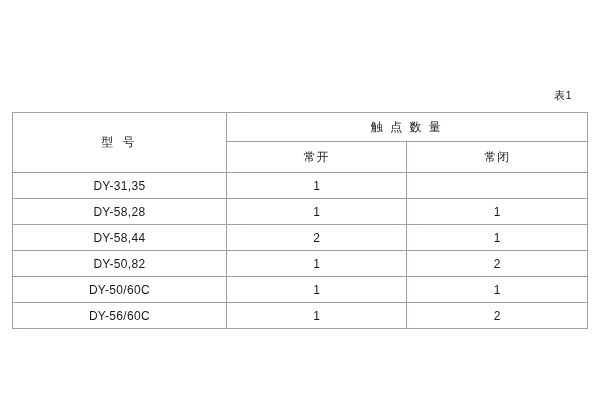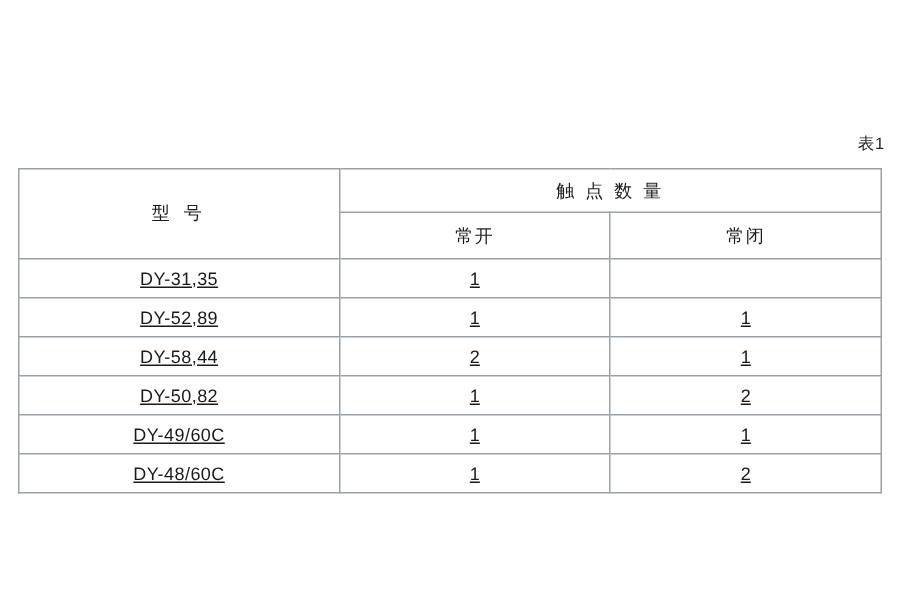--- a/index.html
+++ b/index.html
@@ -16,21 +16,21 @@
   }
   .page {
     position: relative;
     width: 600px;
     height: 400px;
     box-sizing: border-box;
   }
   .caption {
     position: absolute;
     top: 88px;
-    right: 10px;
+    right: 28px;
     font-size: 11px;
     color: #222222;
     letter-spacing: 0.5px;
   }
   .table-wrap {
     position: absolute;
     top: 112px;
     left: 12px;
     width: 576px;
   }
@@ -63,21 +63,20 @@
   }
   .h-sub {
     height: 30px;
     width: 31.5%;
     font-size: 12px;
     letter-spacing: 1px;
   }
   table.spec tbody td {
     height: 25px;
     font-size: 12px;
-    text-decoration: underline;
   }
   td.model-cell {
     letter-spacing: 0.3px;
   }
 </style>
 </head>
 <body>
 
 <div class="page">
 
@@ -95,41 +94,41 @@
           <th class="h-sub">常闭</th>
         </tr>
       </thead>
       <tbody>
         <tr>
           <td class="model-cell">DY-31,35</td>
           <td>1</td>
           <td></td>
         </tr>
         <tr>
-          <td class="model-cell">DY-52,89</td>
+          <td class="model-cell">DY-58,28</td>
           <td>1</td>
           <td>1</td>
         </tr>
         <tr>
           <td class="model-cell">DY-58,44</td>
           <td>2</td>
           <td>1</td>
         </tr>
         <tr>
           <td class="model-cell">DY-50,82</td>
           <td>1</td>
           <td>2</td>
         </tr>
         <tr>
-          <td class="model-cell">DY-49/60C</td>
+          <td class="model-cell">DY-50/60C</td>
           <td>1</td>
           <td>1</td>
         </tr>
         <tr>
-          <td class="model-cell">DY-48/60C</td>
+          <td class="model-cell">DY-56/60C</td>
           <td>1</td>
           <td>2</td>
         </tr>
       </tbody>
     </table>
   </div>
 
 </div>
 
 </body></html>

